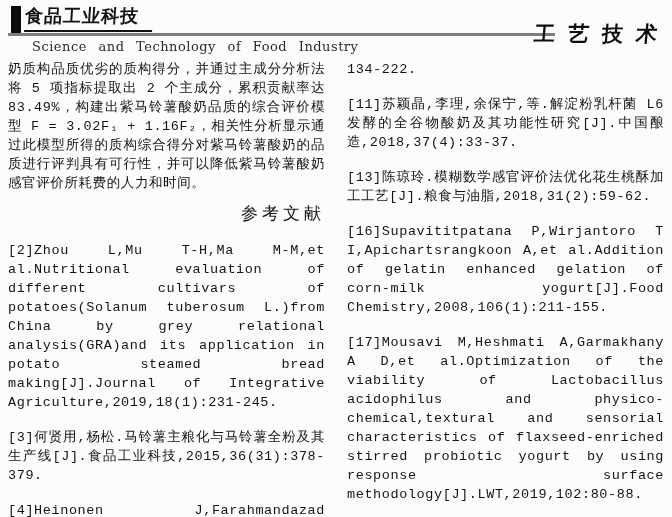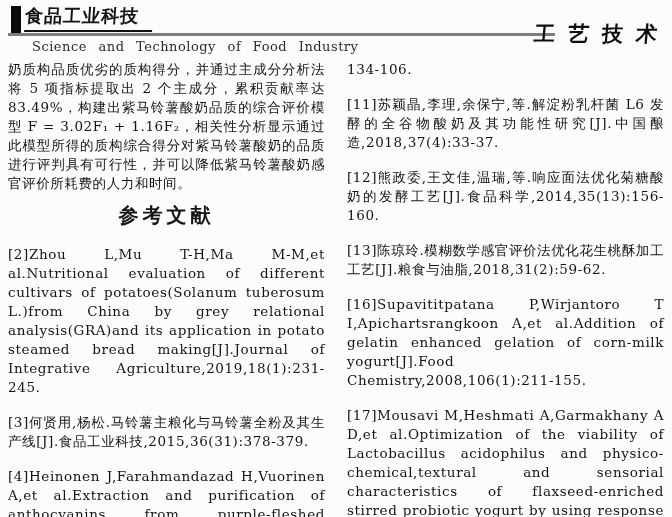--- a/index.html
+++ b/index.html
@@ -49,25 +49,26 @@
     width:656px;
     display:flex;gap:22px;
   }
   .col{width:317px;}
   .body-par,.ref-item{
     margin:0;
     font-size:13.5px;
     line-height:19px;
     text-align:justify;
     letter-spacing:0.6px;
+    font-family:Liberation Mono, monospace;
   }
   .ref-heading{
     margin:9px 0 8px 0;
-    text-align:center;
-    font-size:20px;font-weight:bold;
+    text-align:right;
+    font-size:17px;font-weight:normal;
     letter-spacing:4px;
   }
   .ref-item{text-align:justify;margin-top:16px;}
 </style>
 </head>
 <body>
 
 <div class="page">
 
   <header>
@@ -84,24 +85,23 @@
       <p class="body-par">奶质构品质优劣的质构得分，并通过主成分分析法将 5 项指标提取出 2 个主成分，累积贡献率达83.49%，构建出紫马铃薯酸奶品质的综合评价模型 F = 3.02F₁ + 1.16F₂，相关性分析显示通过此模型所得的质构综合得分对紫马铃薯酸奶的品质进行评判具有可行性，并可以降低紫马铃薯酸奶感官评价所耗费的人力和时间。</p>
       <h2 class="ref-heading">参考文献</h2>
       <div>
           <p class="ref-item">[2]Zhou L,Mu T-H,Ma M-M,et al.Nutritional evaluation of different cultivars of potatoes(Solanum tuberosum L.)from China by grey relational analysis(GRA)and its application in potato steamed bread making[J].Journal of Integrative Agriculture,2019,18(1):231-245.</p>
           <p class="ref-item">[3]何贤用,杨松.马铃薯主粮化与马铃薯全粉及其生产线[J].食品工业科技,2015,36(31):378-379.</p>
           <p class="ref-item">[4]Heinonen J,Farahmandazad H,Vuorinen A,et al.Extraction and purification of anthocyanins from purple-fleshed potato[J].Food and Bioproducts Processing,2016,99:136-146.</p>
         </div>
     </section>
 
     <section class="col">
-      <p class="body-par">134-106.</p>
+      <p class="body-par">134-222.</p>
       <div>
           <p class="ref-item">[11]苏颖晶,李理,余保宁,等.解淀粉乳杆菌 L6 发酵的全谷物酸奶及其功能性研究[J].中国酿造,2018,37(4):33-37.</p>
-          <p class="ref-item">[12]熊政委,王文佳,温瑞,等.响应面法优化菊糖酸奶的发酵工艺[J].食品科学,2014,35(13):156-160.</p>
           <p class="ref-item">[13]陈琼玲.模糊数学感官评价法优化花生桃酥加工工艺[J].粮食与油脂,2018,31(2):59-62.</p>
           <p class="ref-item">[16]Supavititpatana P,Wirjantoro T I,Apichartsrangkoon A,et al.Addition of gelatin enhanced gelation of corn-milk yogurt[J].Food Chemistry,2008,106(1):211-155.</p>
           <p class="ref-item">[17]Mousavi M,Heshmati A,Garmakhany A D,et al.Optimization of the viability of Lactobacillus acidophilus and physico-chemical,textural and sensorial characteristics of flaxseed-enriched stirred probiotic yogurt by using response surface methodology[J].LWT,2019,102:80-88.</p>
         </div>
     </section>
 
   </main>
 </div>
 
 </body></html>

